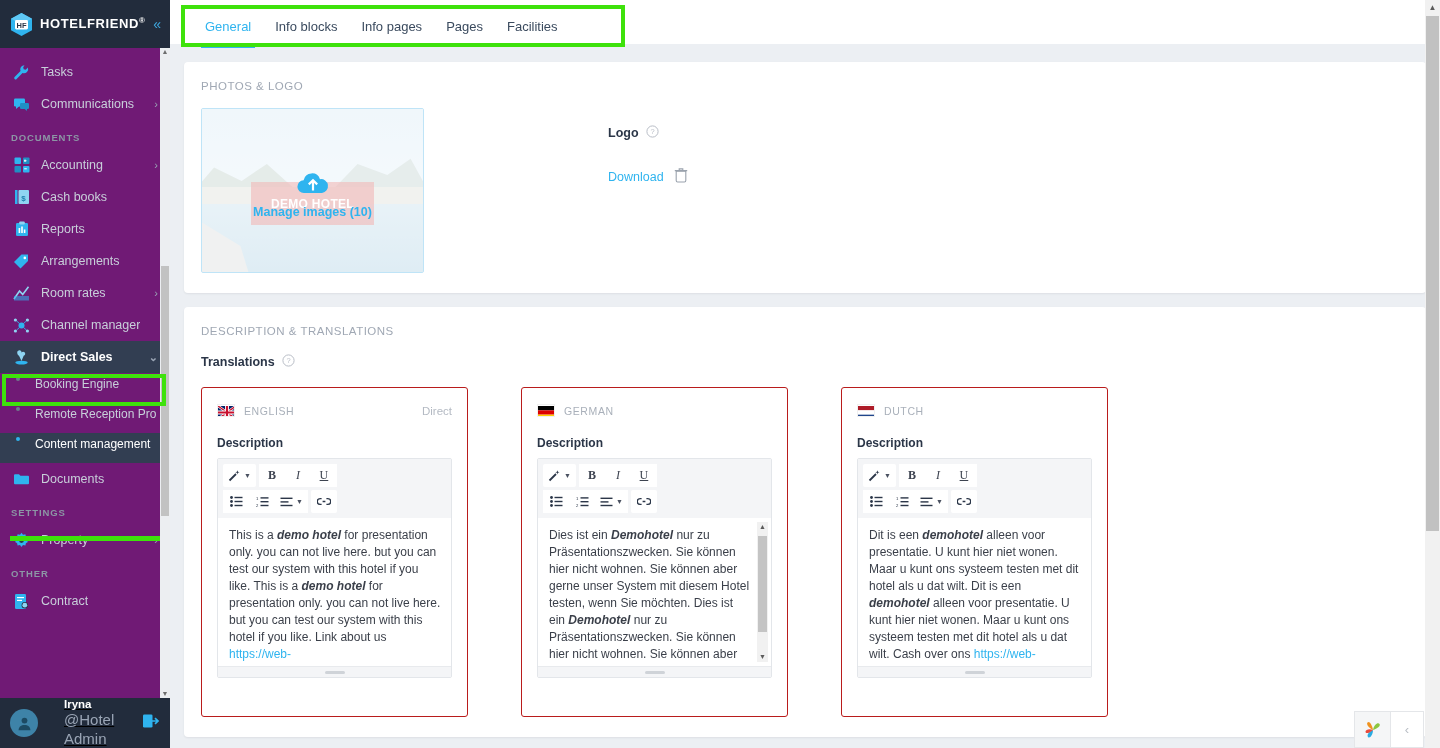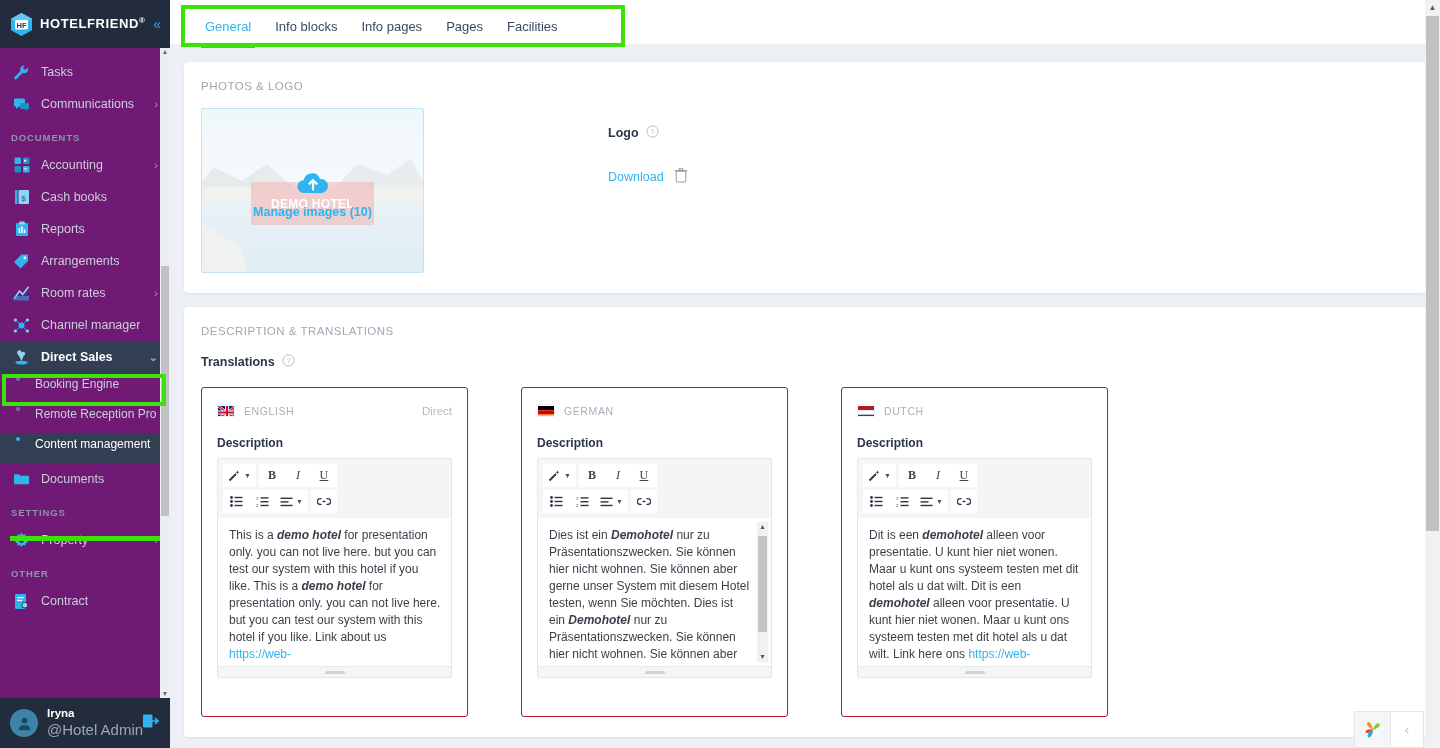--- a/index.html
+++ b/index.html
@@ -82,21 +82,21 @@
     color: #6e6e6e; font-size: 7px; line-height: 8px; }
 
   .sb-user {
     flex: 0 0 50px; height: 50px; background: #222c3c;
     display: flex; align-items: center; padding: 0 10px; position: relative;
   }
   .avatar {
     width: 28px; height: 28px; border-radius: 50%; background: #3e83a8;
     flex: 0 0 28px; display: flex; align-items: center; justify-content: center;
   }
-  .u-meta { margin-left: 9px; line-height: 1.25; }
+  .u-meta { margin-left: 26px; line-height: 1.25; text-decoration: underline; }
   .u-name { color: #ffffff; font-size: 11.5px; font-weight: bold; }
   .u-role { color: #9aa5b5; font-size: 15px; }
   .logout-ico { position: absolute; right: 11px; top: 50%; transform: translateY(-50%); }
 
   
   .main { flex: 1 1 auto; height: 748px; position: relative; background: #eceff3; }
   .topbar {
     height: 44px; background: #ffffff; position: relative;
     display: flex; align-items: flex-start;
   }
@@ -755,21 +755,21 @@
                   </div>
                   <div class="ed-btn">
                     <svg width="14" height="11" viewBox="0 0 14 11">
                       <path d="M5.6 5.5H8.4M4.6 2.6H3.2a2.9 2.9 0 0 0 0 5.8h1.4M9.4 2.6h1.4a2.9 2.9 0 0 1 0 5.8H9.4" stroke="#2b3648" stroke-width="1.3" fill="none"></path>
                     </svg>
                   </div>
                 </div>
               </div>
               <div class="ed-body">
                 <span>Dit is een </span><b>demohotel</b><span> alleen voor presentatie. U kunt hier niet wonen. Maar u kunt ons systeem testen met dit hotel als u dat wilt. Dit is een </span><b>demohotel</b><span> alleen voor presentatie. U kunt hier niet wonen. Maar u kunt ons systeem testen met dit hotel als u dat wilt.</span>
-                <span>Link here ons </span><span class="ed-link">https://web-dev.hotelfriend.com/b/company</span>
+                <span>Cash over ons </span><span class="ed-link">https://web-dev.hotelfriend.com/b/company</span>
               </div>
               <div class="ed-foot">
                   <span class="ed-grip"></span>
                 </div>
             </div>
           </div>
 
         </div>
       </div>
     </div>

